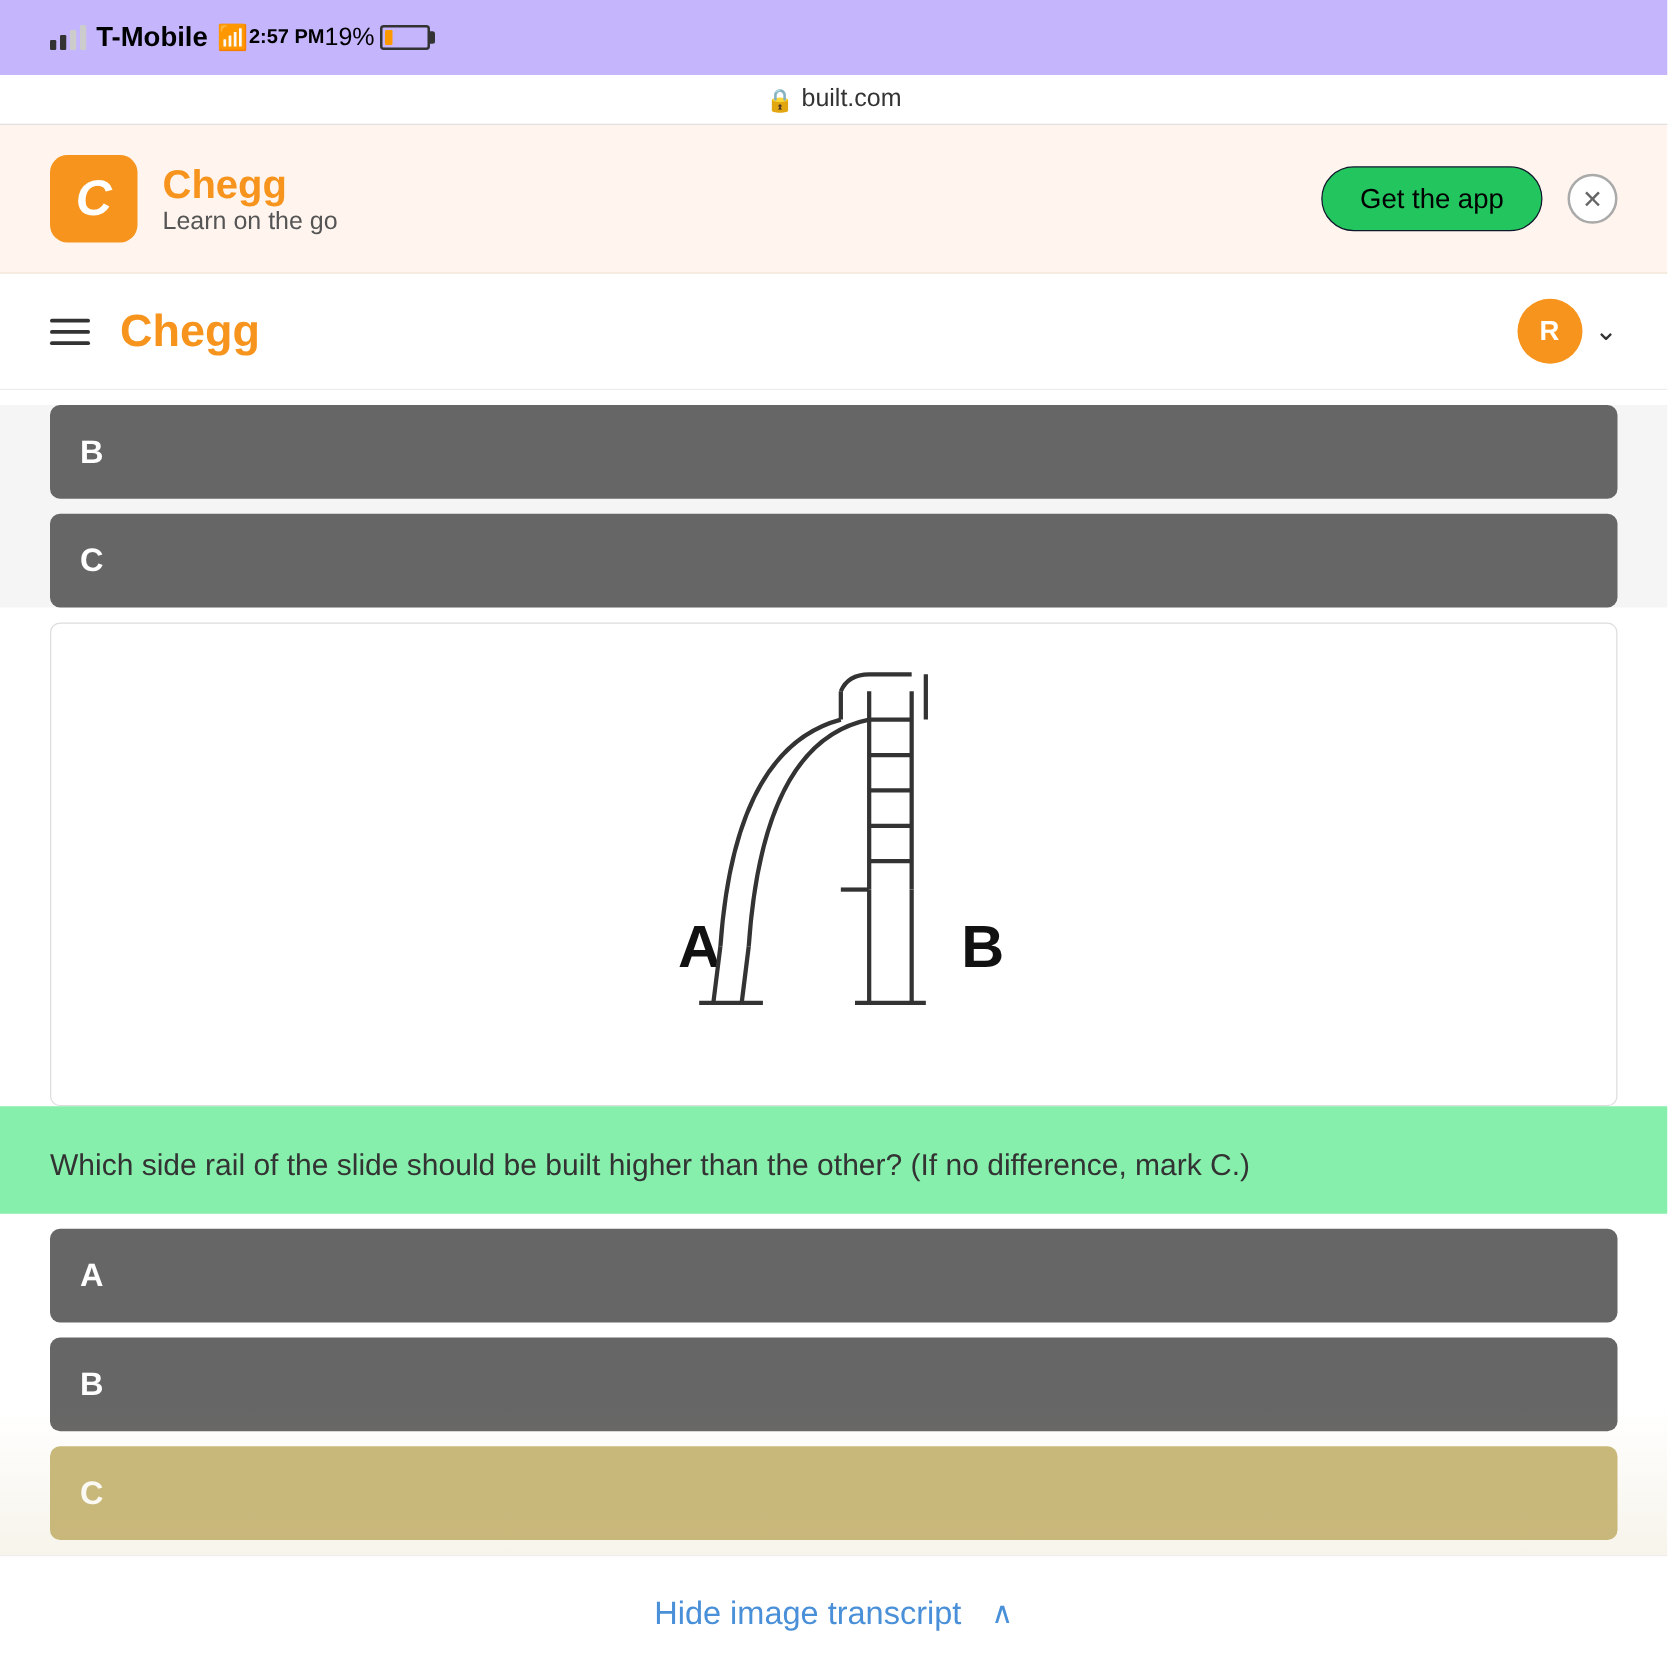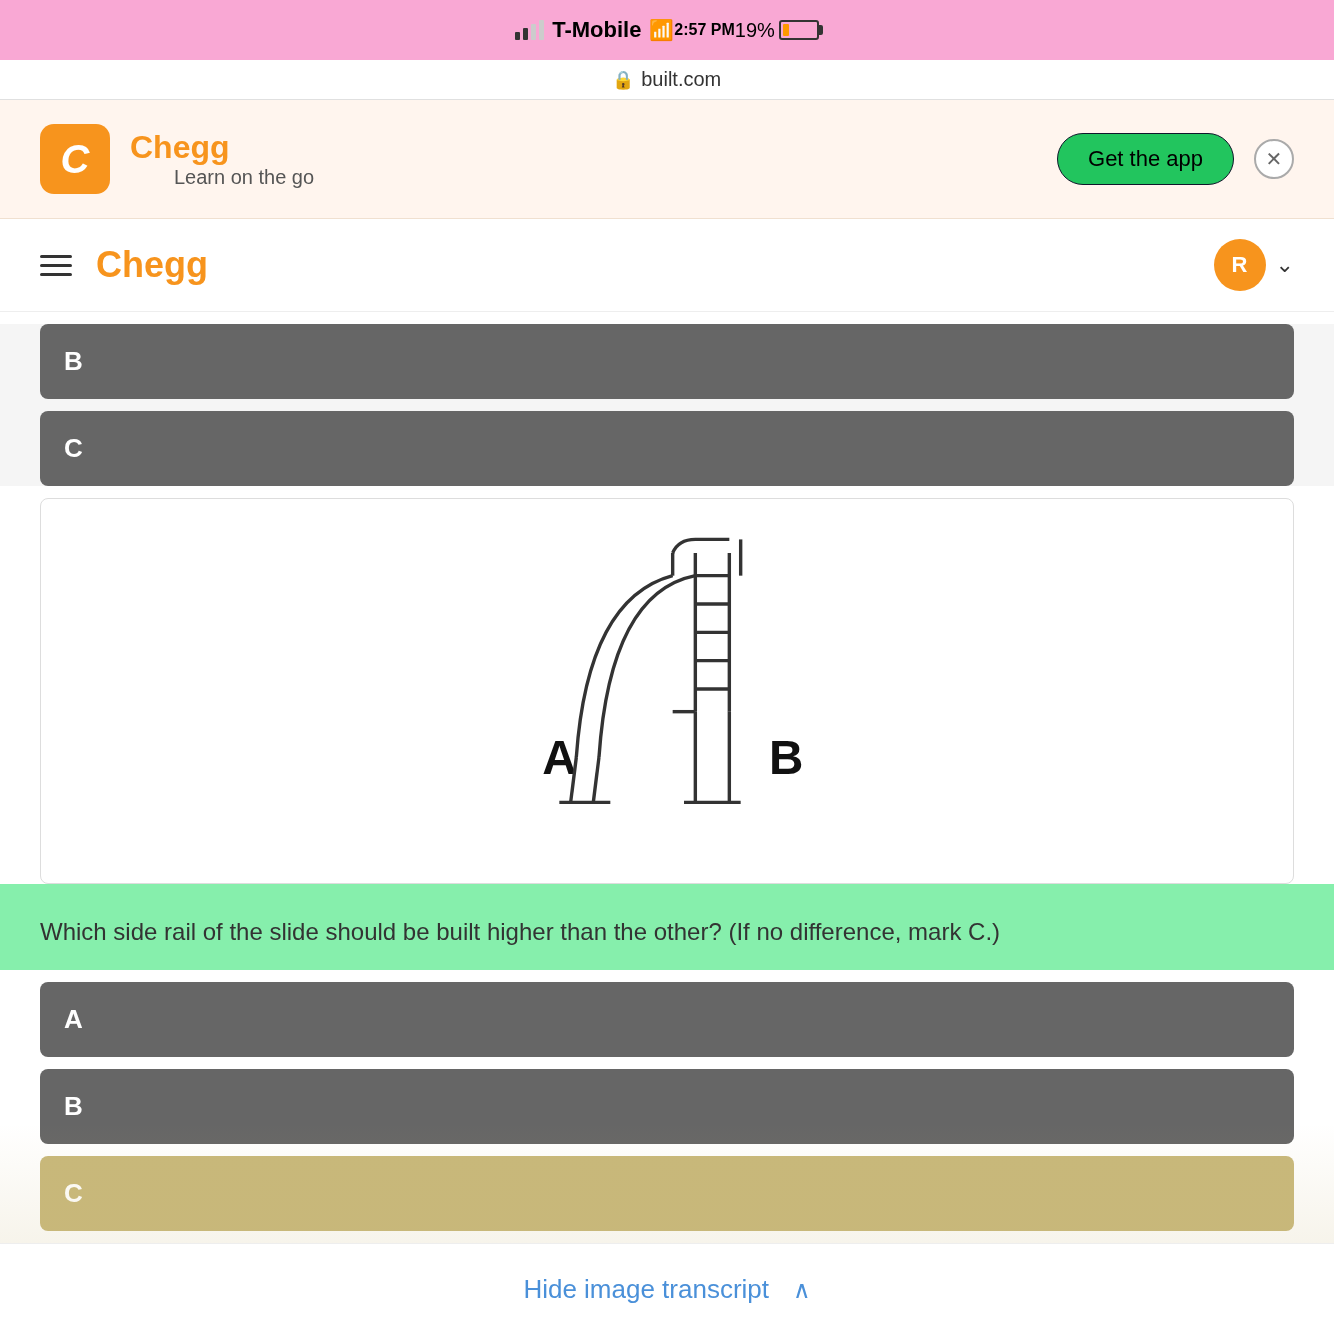--- a/index.html
+++ b/index.html
@@ -7,23 +7,23 @@
     body {
       font-family: -apple-system, BlinkMacSystemFont, 'Segoe UI', sans-serif;
       background: #fff;
       width: 1334px;
       min-height: 1334px;
       overflow-x: hidden;
     }
 
     
     .status-bar {
-      background: #f9a8d4;
-      display: flex;
-      justify-content: center;
+      background: #c4b5fd;
+      display: flex;
+      justify-content: flex-start;
       align-items: center;
       padding: 10px 40px;
       height: 60px;
     }
     .status-left {
       display: flex;
       align-items: center;
       gap: 8px;
       font-size: 22px;
       font-weight: 600;
@@ -143,21 +143,20 @@
       flex-direction: column;
     }
     .chegg-brand-name {
       font-size: 32px;
       font-weight: 700;
       color: #f7941d;
     }
     .chegg-brand-tagline {
       font-size: 20px;
       color: #555;
-      margin-left: 44px;
     }
     .banner-right {
       display: flex;
       align-items: center;
       gap: 20px;
     }
     .get-app-btn {
       border: 1px solid #0f172a;
       border-radius: 30px;
       padding: 12px 30px;

